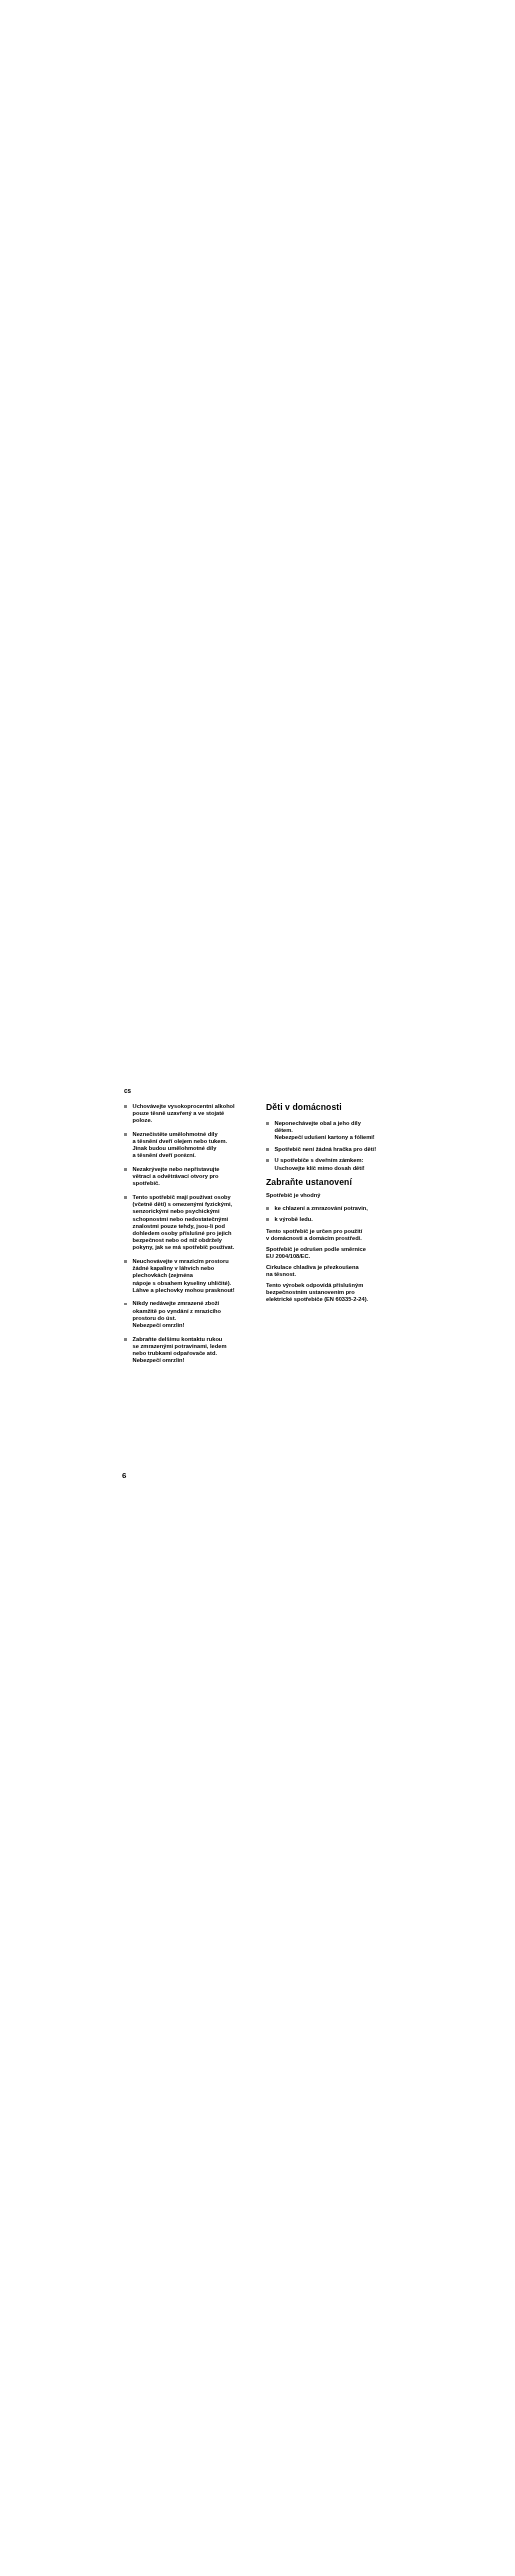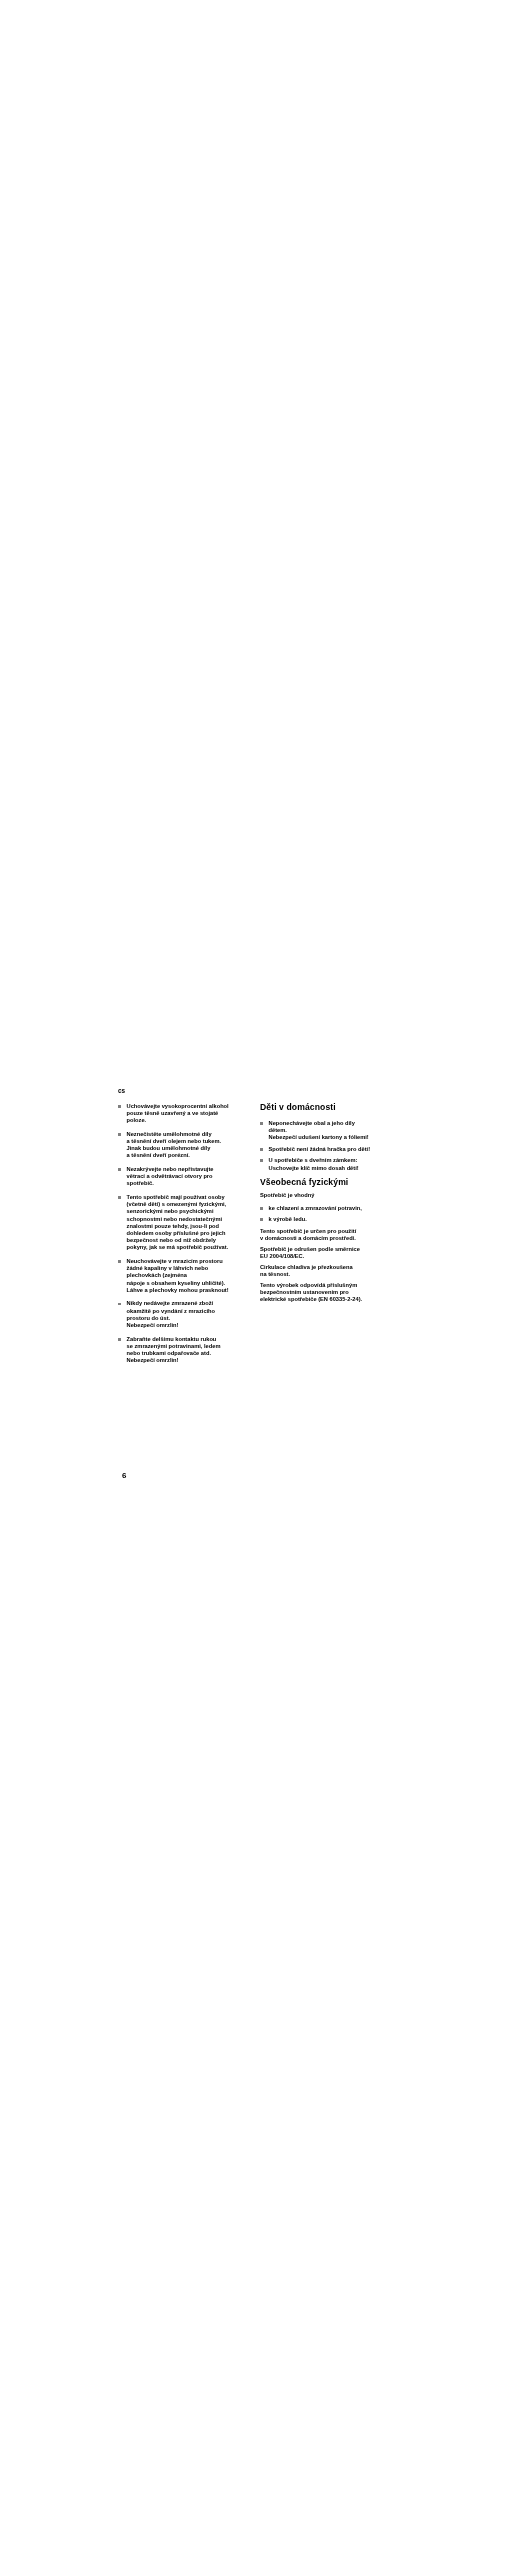--- a/index.html
+++ b/index.html
@@ -12,21 +12,21 @@
   }
   .page {
     position: relative;
     width: 515px;
     height: 2576px;
     background: #ffffff;
     overflow: hidden;
   }
   .content {
     position: absolute;
-    left: 118px;
+    left: 124px;
     top: 1087px;
     width: 286px;
   }
   .lang-label {
     font-size: 6.4px;
     font-weight: bold;
     line-height: 7.2px;
   }
   .columns {
     display: flex;
@@ -156,21 +156,21 @@
             <span class="marker"></span>
             <span class="btxt">Spotřebič není žádná hračka pro děti!</span>
           </li>
           <li>
             <span class="marker"></span>
             <span class="btxt">U spotřebiče s dveřním zámkem:
 Uschovejte klíč mimo dosah dětí!</span>
           </li>
         </ul>
 
-        <h3 class="section-heading second">Všeobecná fyzickými</h3>
+        <h3 class="section-heading second">Zabraňte ustanovení</h3>
 
         <div class="subhead">Spotřebič je vhodný</div>
 
         <ul class="bullets">
           <li>
             <span class="marker"></span>
             <span class="btxt">ke chlazení a zmrazování potravin,</span>
           </li>
           <li>
             <span class="marker"></span>

